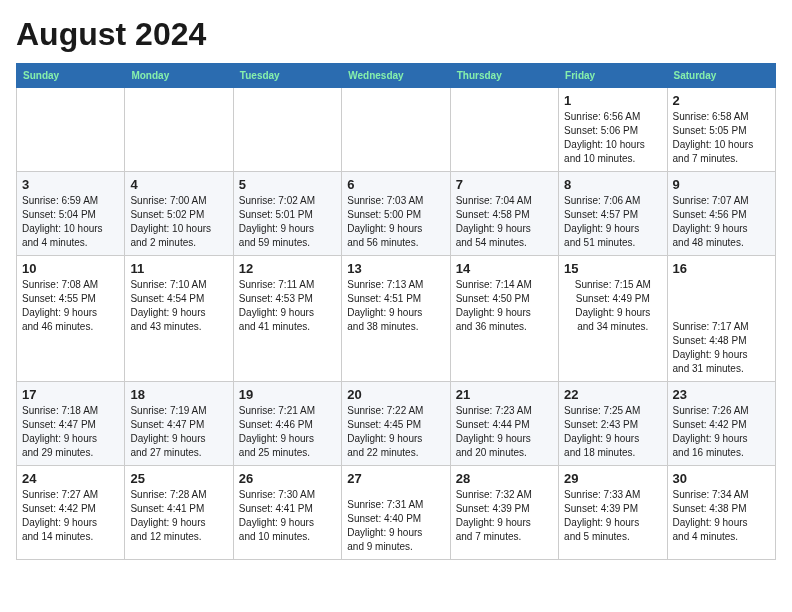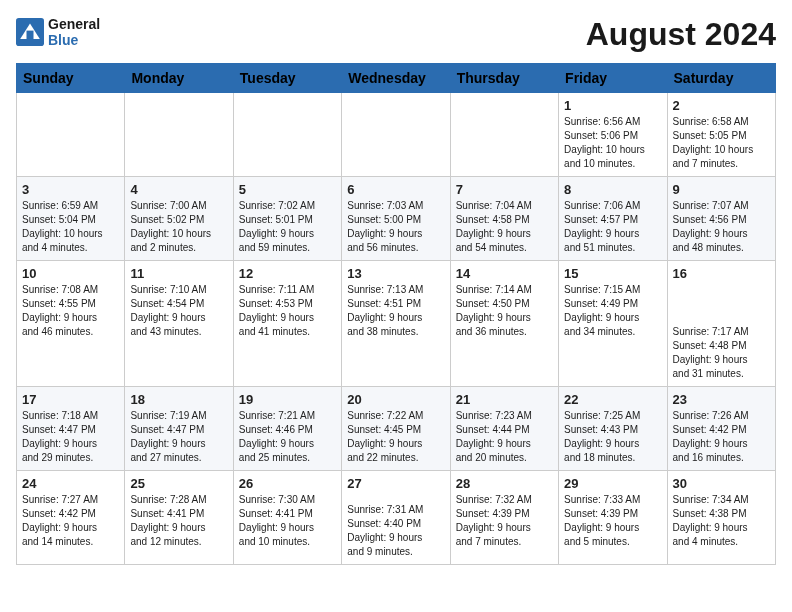--- a/index.html
+++ b/index.html
@@ -38,24 +38,24 @@
       color: #333;
       font-weight: normal;
     }
     .calendar {
       width: 100%;
       border-collapse: collapse;
       border: 1px solid #ccc;
     }
     .calendar th {
       background: #2b6cb0;
-      color: #000000;
+      color: #86efac;
       text-align: left;
       padding: 6px 6px;
-      font-size: 14px;
+      font-size: 10px;
       font-weight: bold;
       border: 1px solid #2b6cb0;
     }
     .calendar td {
       vertical-align: top;
       border: 1px solid #ccc;
       padding: 5px 5px;
       width: calc(100% / 7);
       min-height: 80px;
       font-size: 10.5px;
@@ -76,31 +76,20 @@
       line-height: 1.4;
     }
     .empty-cell {
       background: #fff !important;
     }
   </style>
 </head>
 <body>
 
 <div class="header">
-  <div class="logo">
-    <svg class="logo-icon" viewBox="0 0 40 40">
-      <rect x="0" y="0" width="40" height="40" rx="4" fill="#2b6cb0"></rect>
-      <polygon points="20,8 34,30 6,30" fill="white"></polygon>
-      <rect x="15" y="18" width="10" height="12" fill="#2b6cb0"></rect>
-    </svg>
-    <div>
-      <div style="font-size:14px;font-weight:bold;color:#1a1a1a;">General</div>
-      <div style="font-size:14px;font-weight:bold;color:#2b6cb0;">Blue</div>
-    </div>
-  </div>
   <div class="title-block">
     <div class="month-title">August 2024</div>
   </div>
 </div>
 
 <table class="calendar">
   <thead>
     <tr>
     <th>Sunday</th>
         <th>Monday</th>
@@ -215,21 +204,21 @@
         </td>
         <td>
           <div class="day-number">14</div>
           <div class="day-info" style="white-space: pre-line;">Sunrise: 7:14 AM
 Sunset: 4:50 PM
 Daylight: 9 hours
 and 36 minutes.</div>
         </td>
         <td>
           <div class="day-number">15</div>
-          <div class="day-info" style="white-space: pre-line;">Sunrise: 7:15 AM
+          <div class="day-info" style="white-space: pre-line; text-align: center;">Sunrise: 7:15 AM
 Sunset: 4:49 PM
 Daylight: 9 hours
 and 34 minutes.</div>
         </td>
         <td>
           <div class="day-number">16</div>
           <div class="day-info" style="white-space: pre-line; margin-top: 44px;">Sunrise: 7:17 AM
 Sunset: 4:48 PM
 Daylight: 9 hours
 and 31 minutes.</div>
@@ -267,21 +256,21 @@
         <td>
           <div class="day-number">21</div>
           <div class="day-info" style="white-space: pre-line;">Sunrise: 7:23 AM
 Sunset: 4:44 PM
 Daylight: 9 hours
 and 20 minutes.</div>
         </td>
         <td>
           <div class="day-number">22</div>
           <div class="day-info" style="white-space: pre-line;">Sunrise: 7:25 AM
-Sunset: 4:43 PM
+Sunset: 2:43 PM
 Daylight: 9 hours
 and 18 minutes.</div>
         </td>
         <td>
           <div class="day-number">23</div>
           <div class="day-info" style="white-space: pre-line;">Sunrise: 7:26 AM
 Sunset: 4:42 PM
 Daylight: 9 hours
 and 16 minutes.</div>
         </td>

